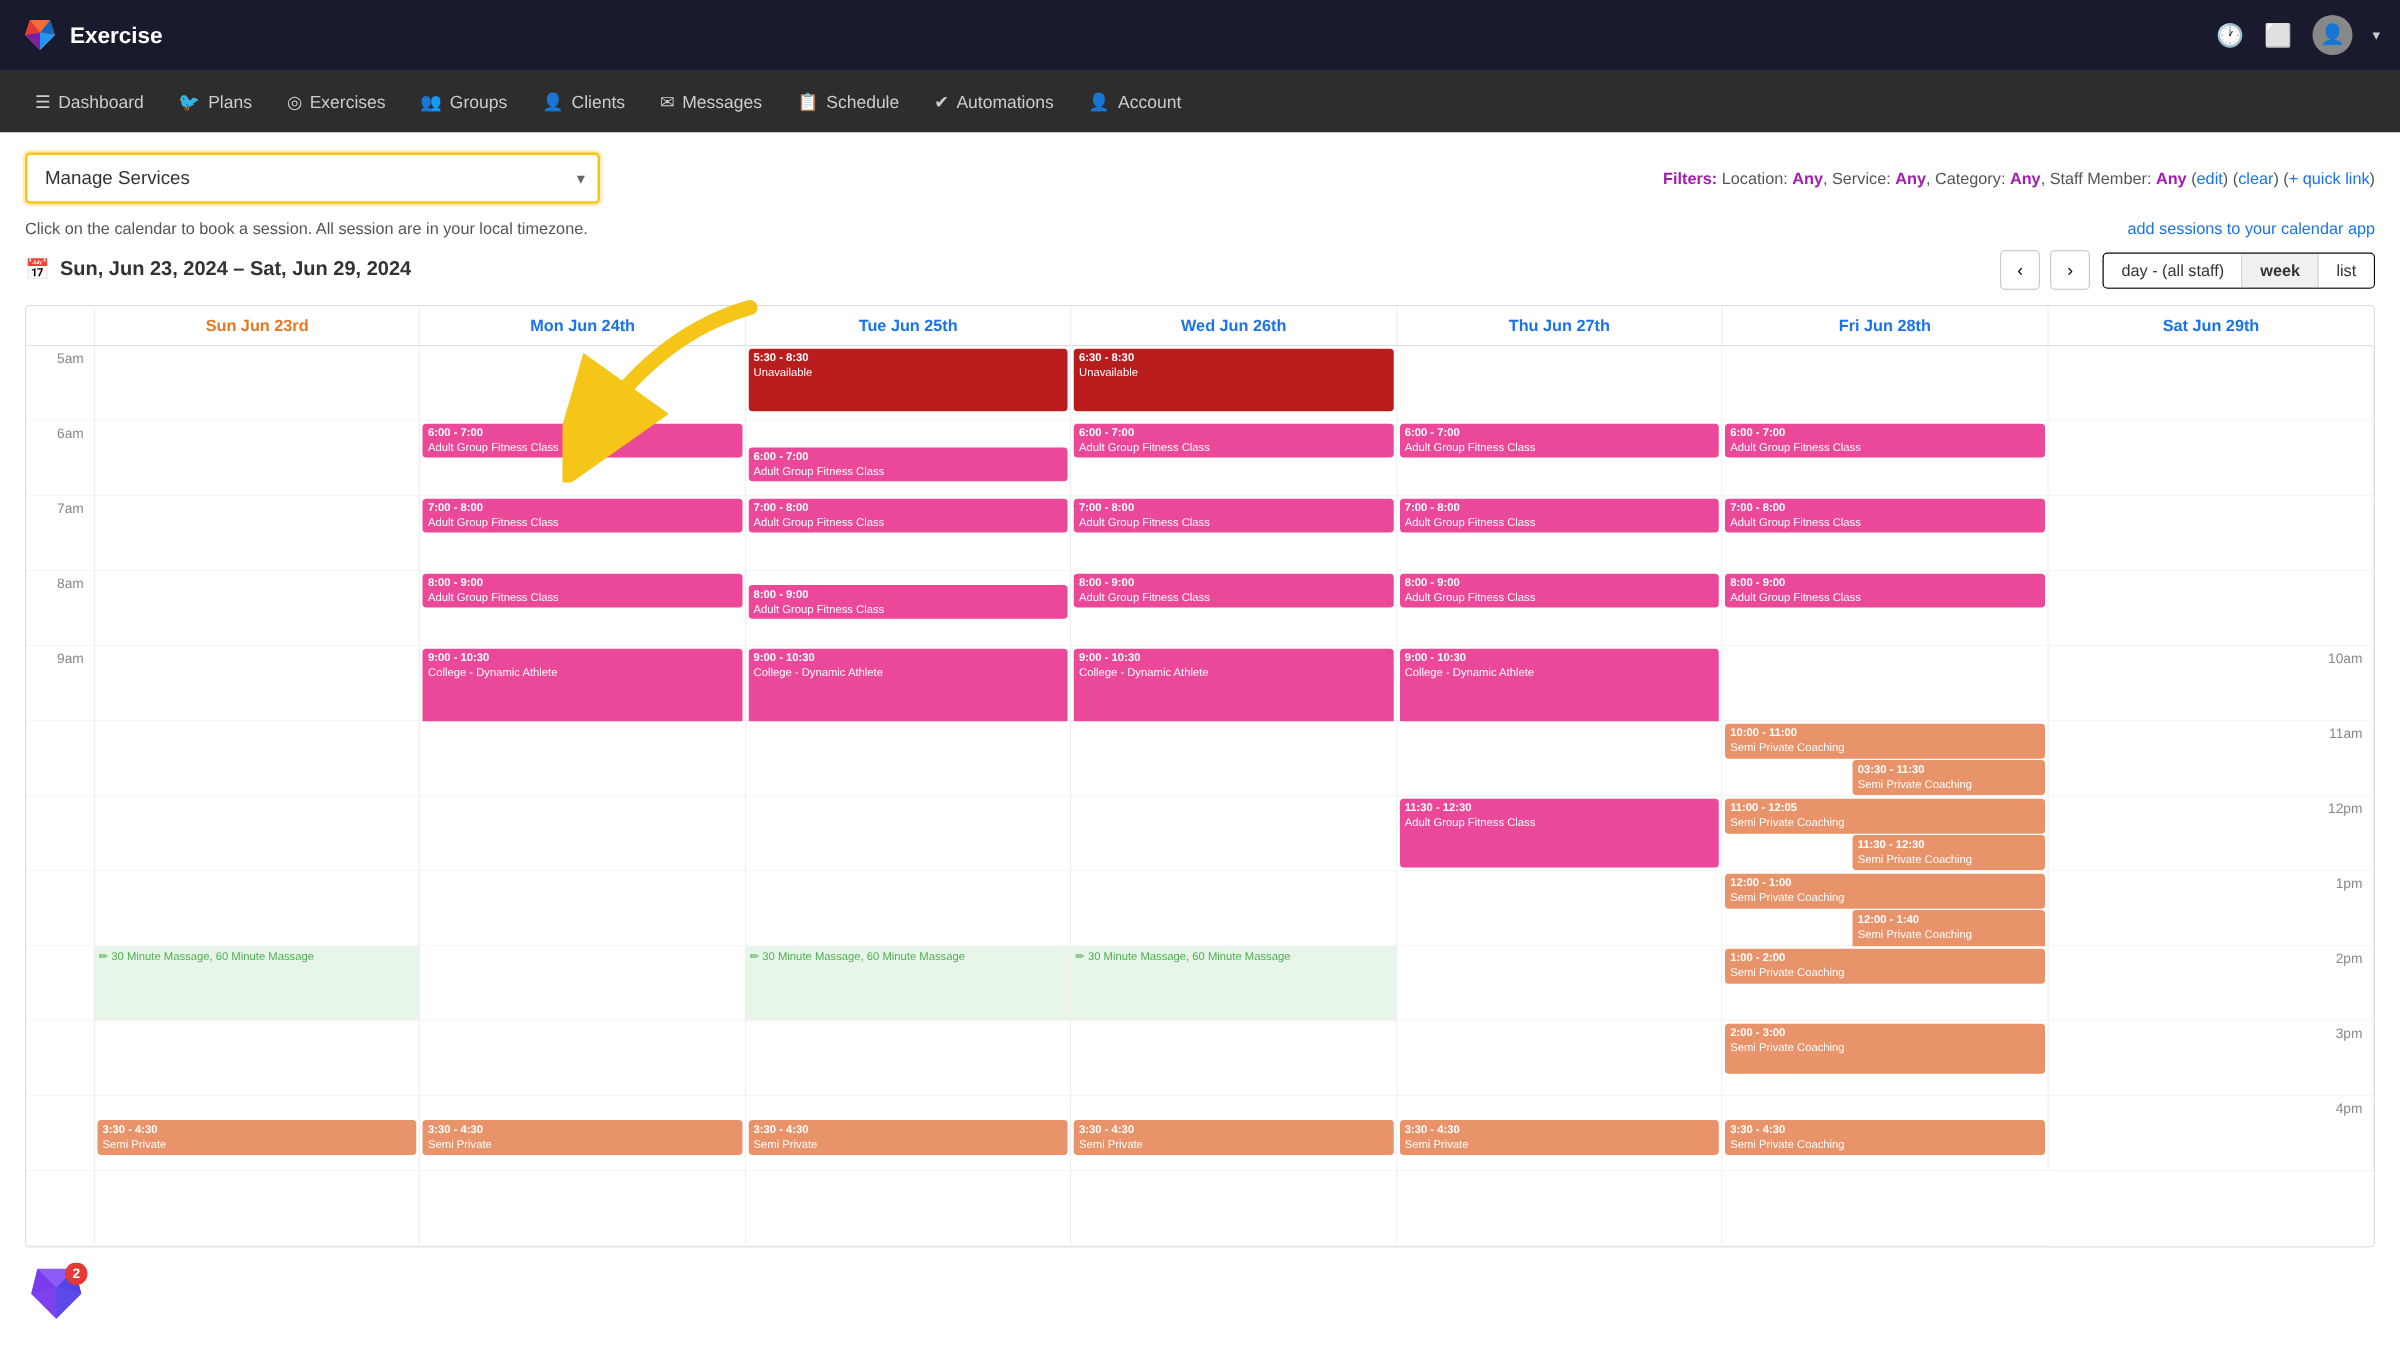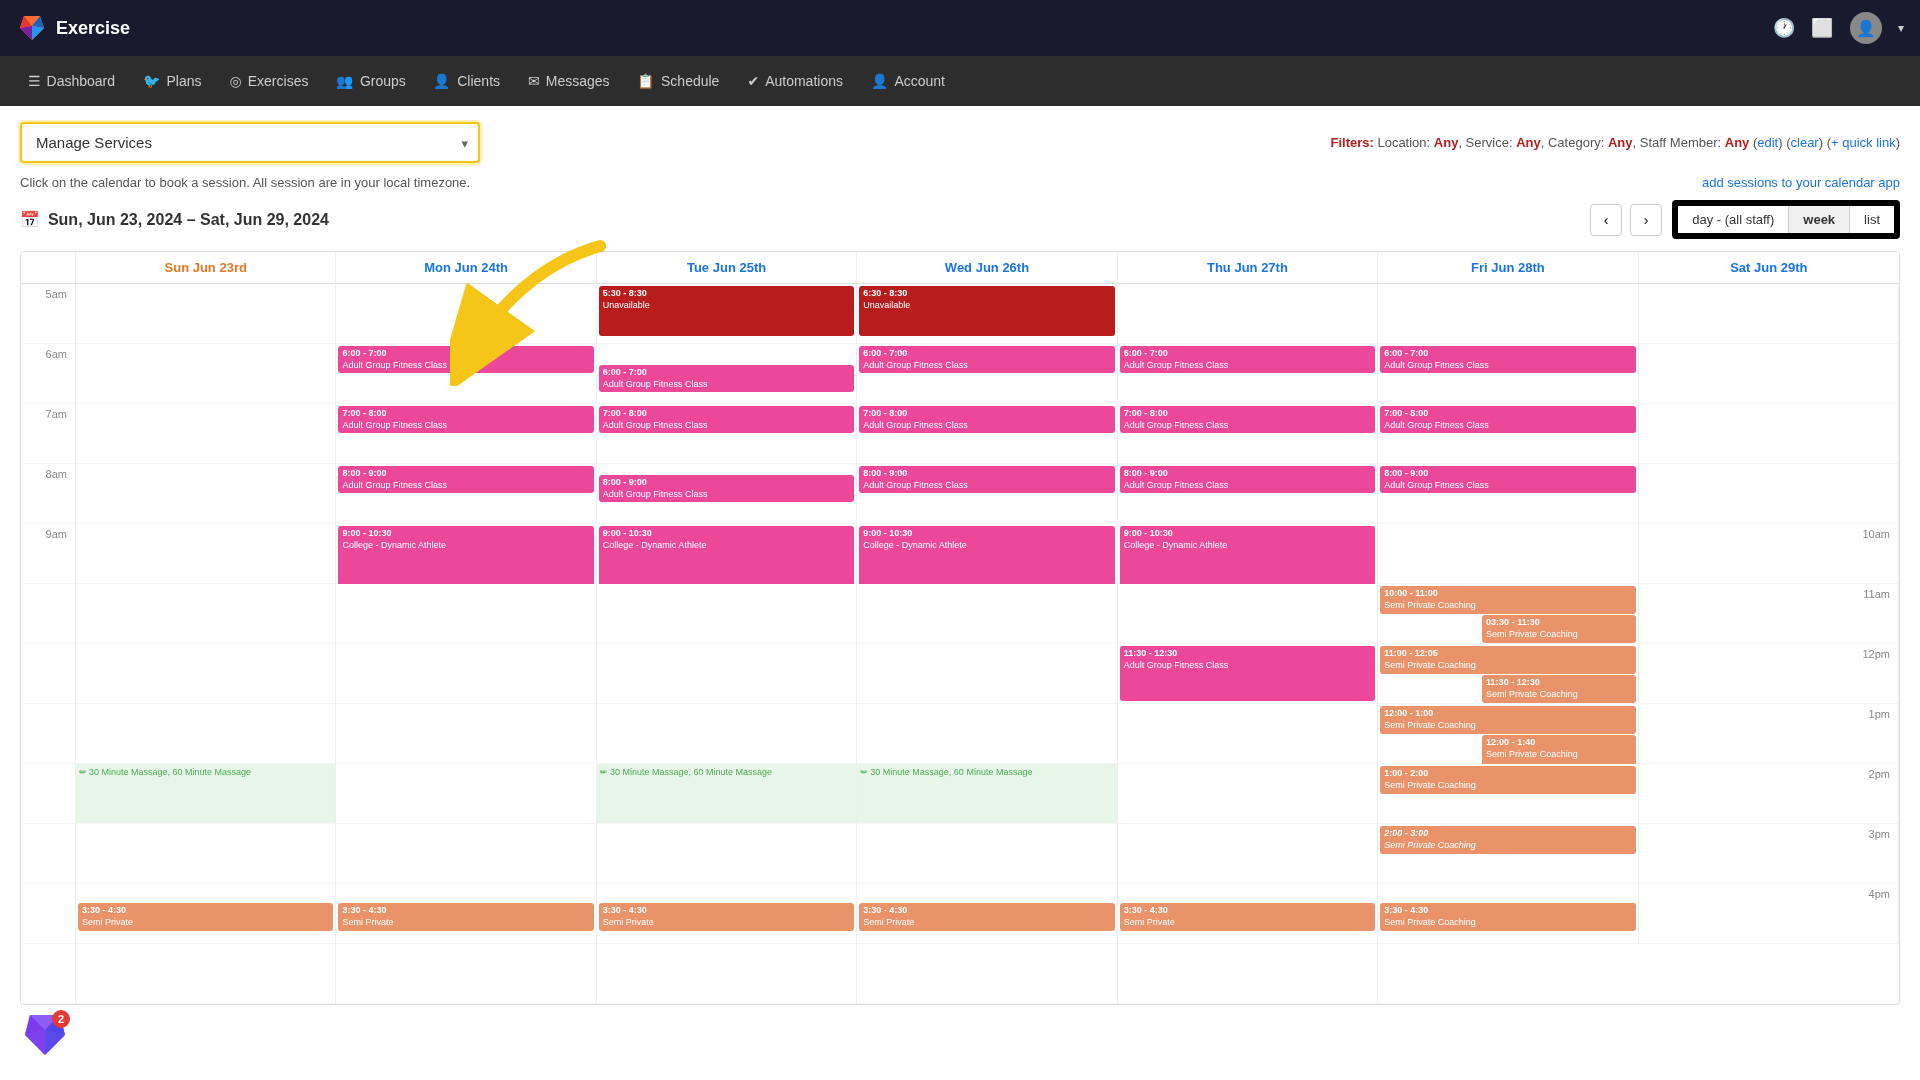--- a/index.html
+++ b/index.html
@@ -76,21 +76,21 @@
     .select-arrow {
       position: absolute;
       right: 10px;
       top: 50%;
       transform: translateY(-50%);
       pointer-events: none;
       color: #666;
     }
 
     .filters-text { font-size: 13px; color: #555; }
-    .filters-text strong { color: #b91c1c; }
+    .filters-text strong { color: #a21caf; }
     .filters-text a { color: #1a73e8; text-decoration: none; }
 
     
     .calendar-subtitle {
       font-size: 13px;
       color: #555;
       margin-bottom: 10px;
       display: flex;
       justify-content: space-between;
       align-items: center;
@@ -117,21 +117,21 @@
     .nav-buttons { display: flex; align-items: center; gap: 8px; }
     .nav-btn {
       width: 32px; height: 32px;
       border: 1px solid #ccc;
       border-radius: 4px;
       background: #fff;
       cursor: pointer;
       display: flex; align-items: center; justify-content: center;
       font-size: 14px;
     }
-    .view-buttons { display: flex; border: 6px solid #000000; border-radius: 4px; overflow: hidden; }
+    .view-buttons { display: flex; border: 1px solid #000000; border-radius: 4px; overflow: hidden; }
     .view-btn {
       padding: 6px 14px;
       background: #fff;
       border: none;
       border-right: 1px solid #ccc;
       cursor: pointer;
       font-size: 13px;
       color: #333;
     }
     .view-btn:last-child { border-right: none; }
@@ -580,21 +580,21 @@
       </div>
 
       <div class="time-label">2pm</div>
       <div class="cal-cell"></div>
       <div class="cal-cell"></div>
       <div class="cal-cell"></div>
       <div class="cal-cell"></div>
       <div class="cal-cell"></div>
       <div class="cal-cell"></div>
       <div class="cal-cell">
-        <div class="event orange" style="height:28px;font-size:9px;font-style:italic;">
+        <div class="event orange" style="height:40px;font-size:9px;">
           <div class="event-time">2:00 - 3:00</div>
           <div class="event-name">Semi Private Coaching</div>
         </div>
       </div>
 
       <div class="time-label">3pm</div>
       <div class="cal-cell"></div>
       <div class="cal-cell">
         <div class="event orange" style="height:28px;font-size:9px;margin-top:18px;">
           <div class="event-time">3:30 - 4:30</div>

